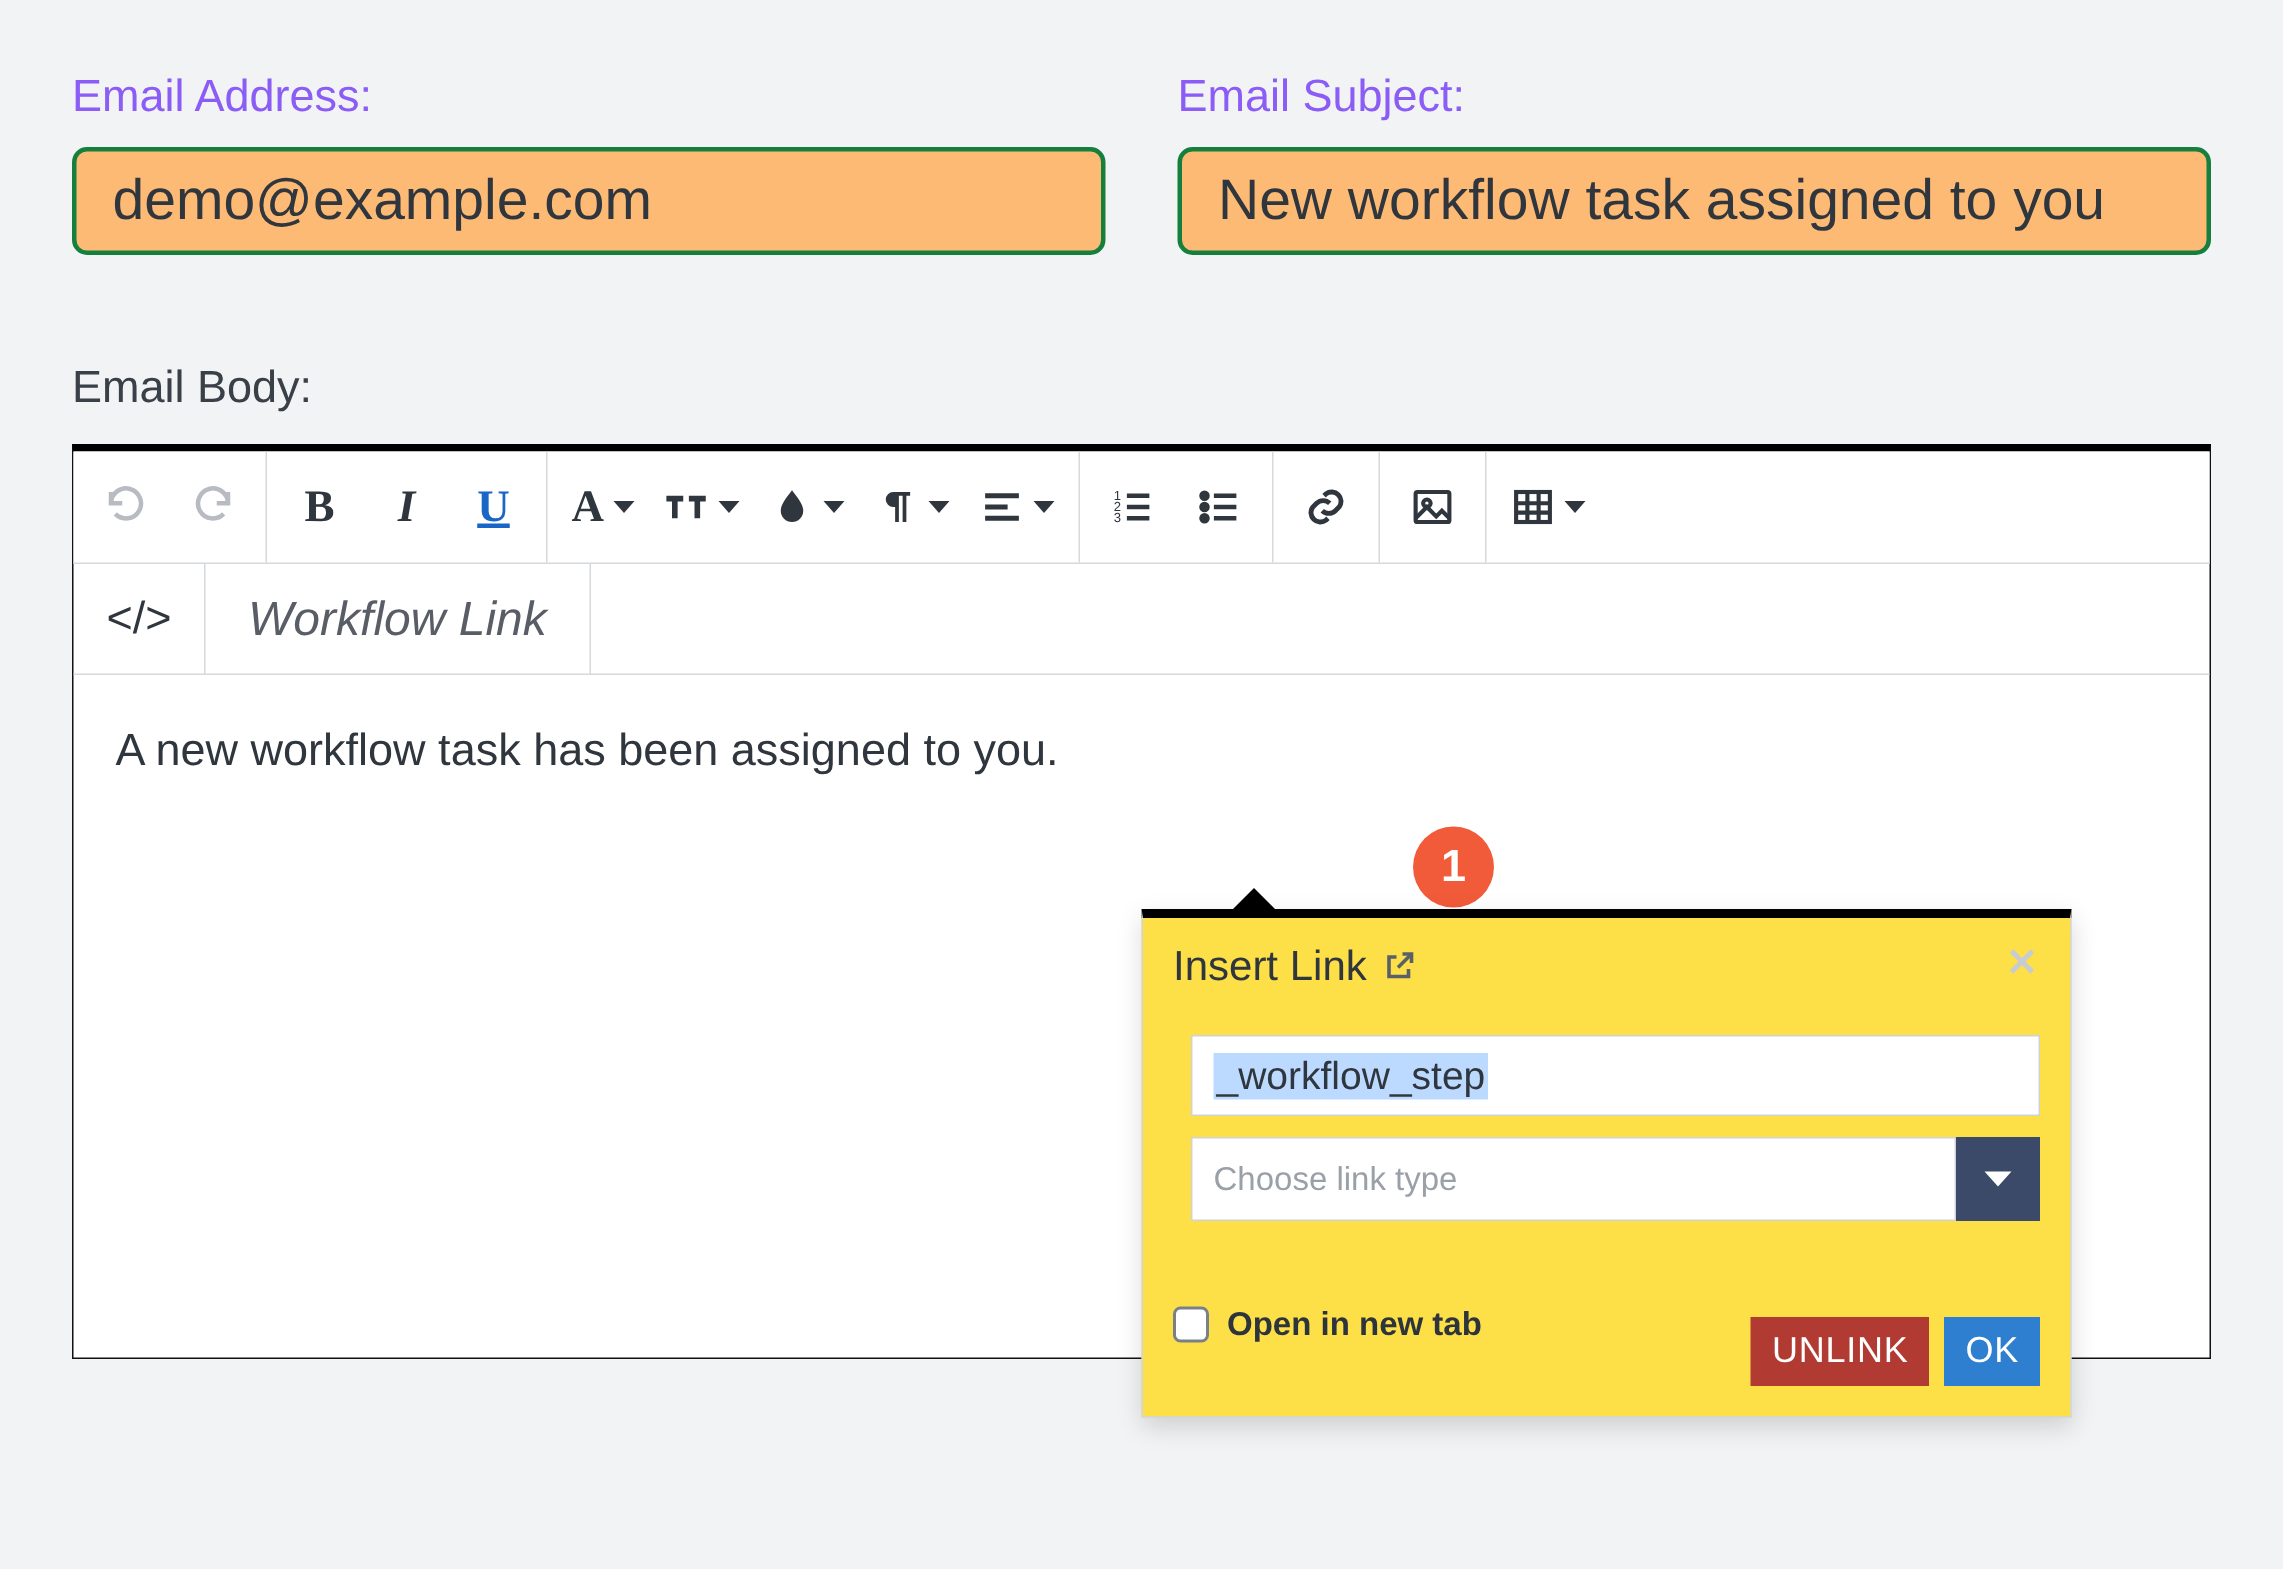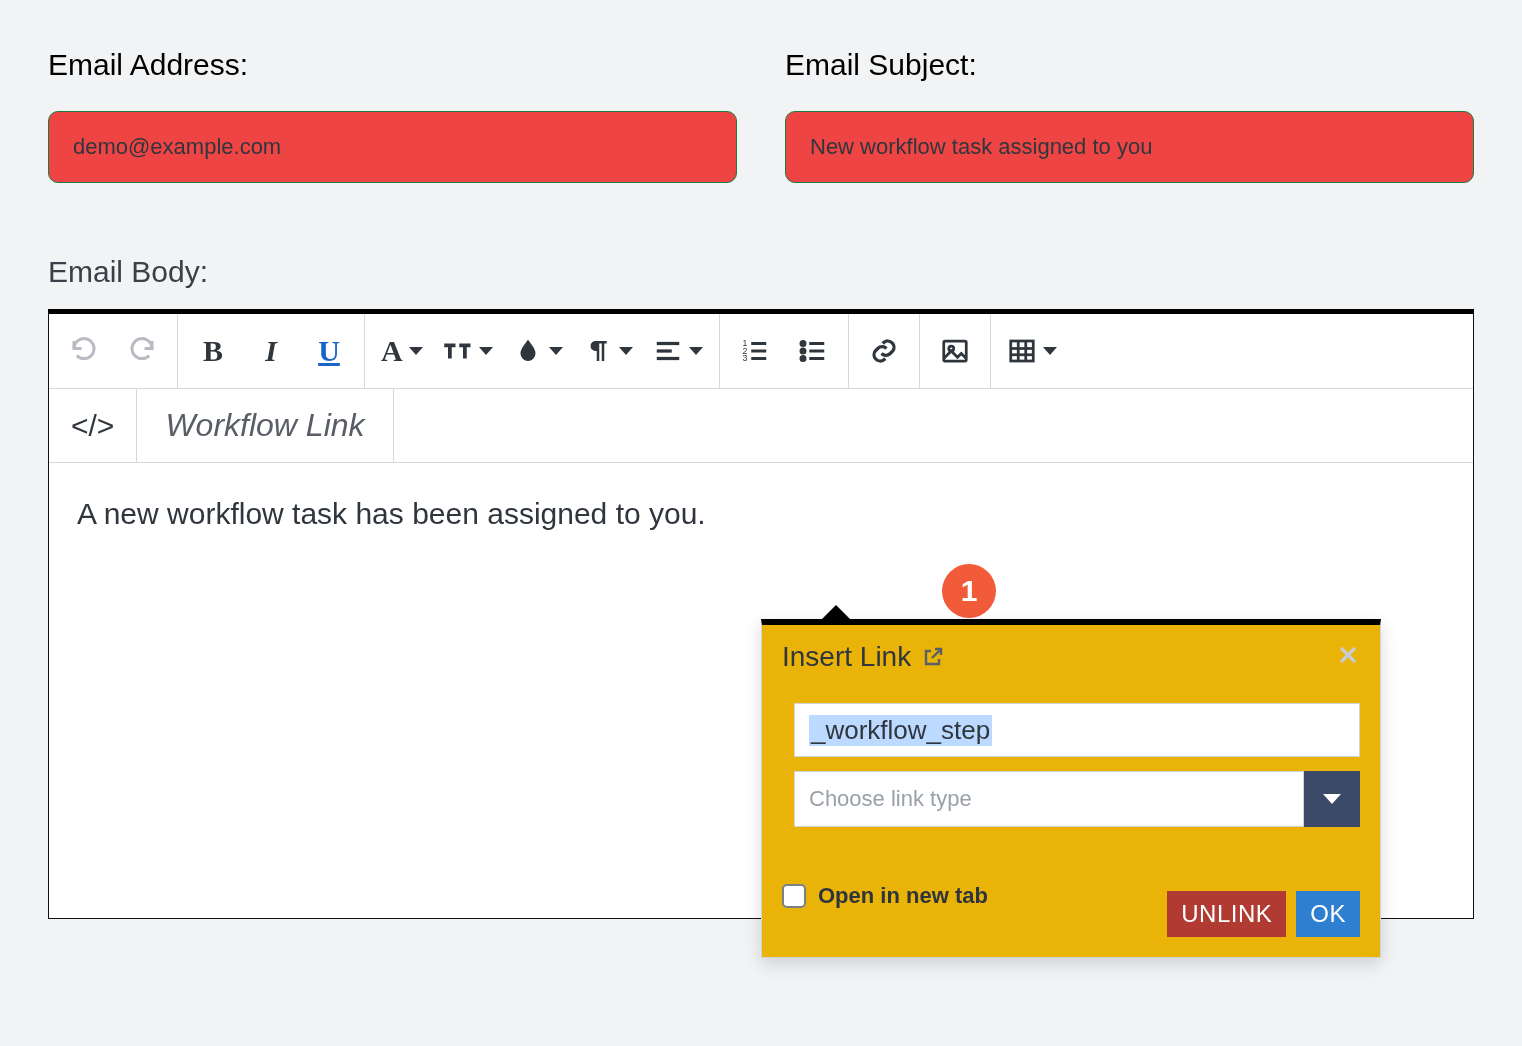--- a/index.html
+++ b/index.html
@@ -12,30 +12,30 @@
     height: 1046px;
     overflow: hidden;
   }
   .wrap { padding: 48px 48px 0 48px; }
 
   
   .row { display: flex; gap: 48px; }
   .col { flex: 1; display: flex; flex-direction: column; }
   .field-label {
     font-size: 30px;
-    color: #000000;
-    margin-bottom: 29px;
+    color: #8b5cf6;
+    margin-bottom: 16px;
   }
   .text-input {
     height: 72px;
     padding: 0 24px;
-    font-size: 22px;
+    font-size: 38px;
     color: #30363d;
-    background: #ef4444;
-    border: 1px solid #15803d;
+    background: #fdba74;
+    border: 3px solid #15803d;
     border-radius: 10px;
     outline: none;
   }
 
   .body-label { font-size: 30px; color: #3a4048; margin-top: 72px; }
 
   
   .editor {
     margin-top: 20px;
     border: 1px solid #111;
@@ -103,21 +103,21 @@
     background: #f25b3a; color: #fff;
     display: flex; align-items: center; justify-content: center;
     font-size: 30px; font-weight: 600;
     box-shadow: 0 0 0 2px rgba(0,0,0,0);
   }
 
   
   .popup {
     position: absolute;
     width: 620px;
-    background: #eab308;
+    background: #fde047;
     border: 1px solid #d2d6da;
     border-top: 6px solid #000;
     box-shadow: 0 6px 16px rgba(0,0,0,0.15);
   }
   .popup::before {
     content: "";
     position: absolute;
     top: -20px; left: 60px;
     border-left: 14px solid transparent;
     border-right: 14px solid transparent;

